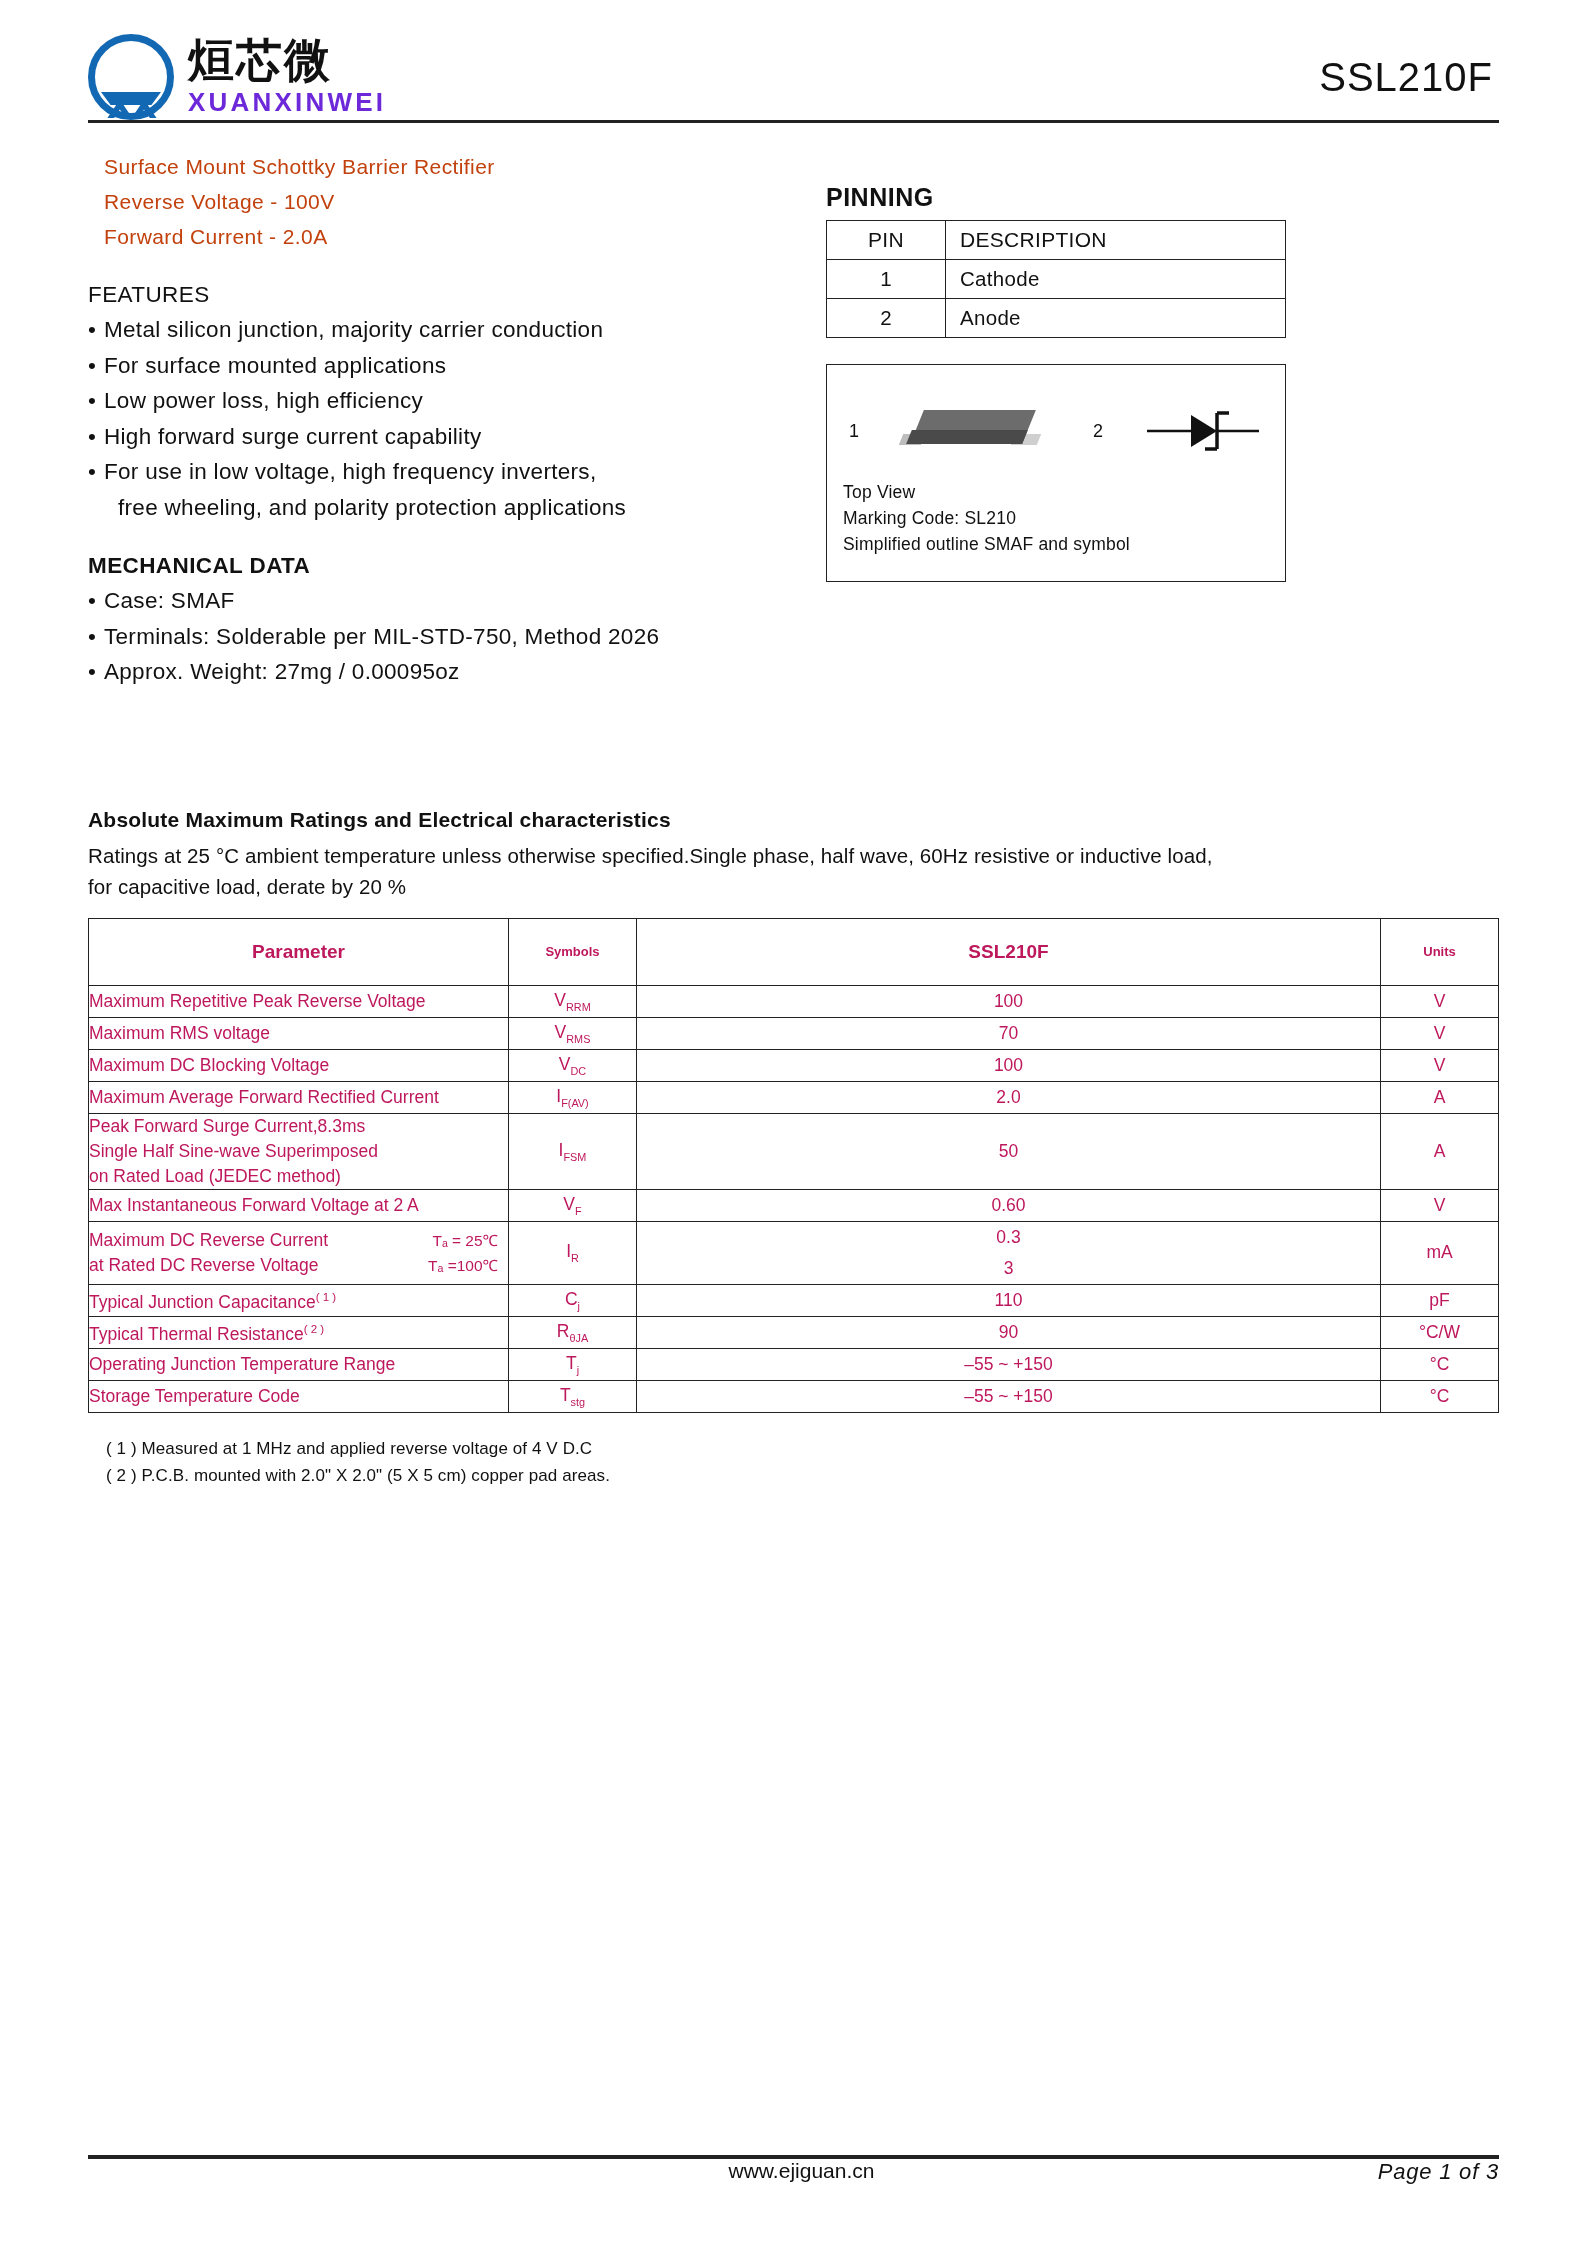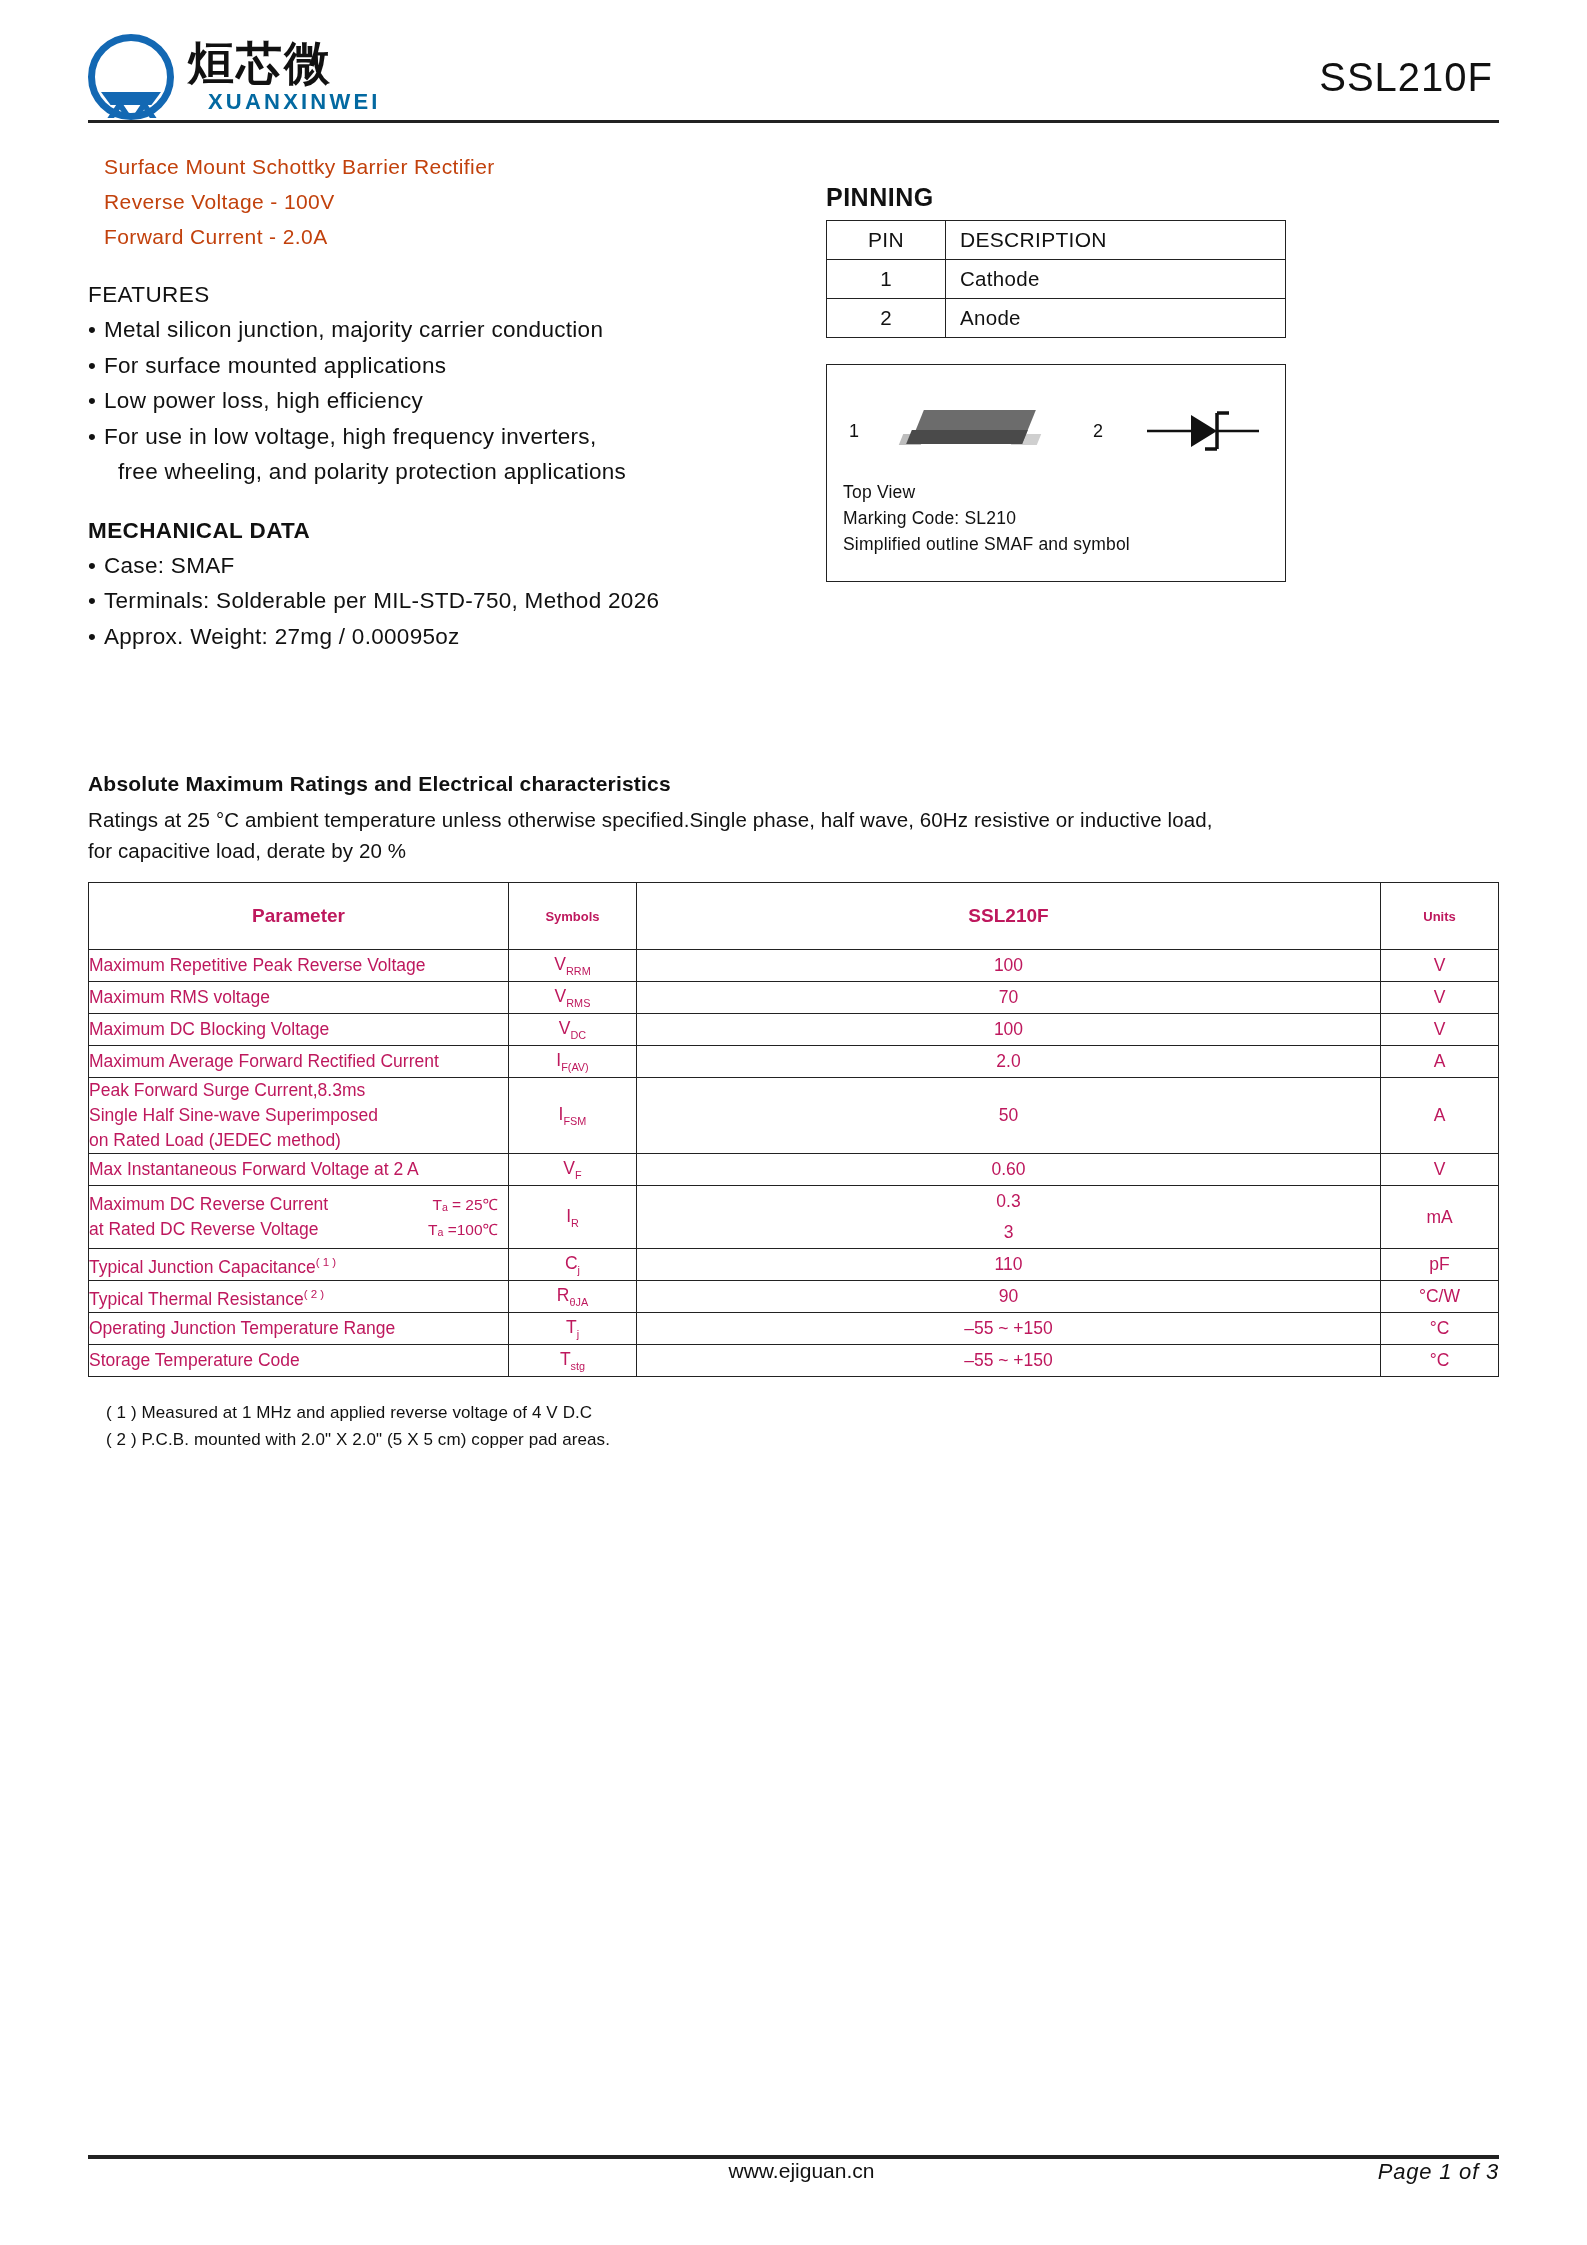--- a/index.html
+++ b/index.html
@@ -77,26 +77,25 @@
   }
   .logo-cn {
     font-size: 46px;
     font-weight: bold;
     color: #111;
     line-height: 1.05;
     letter-spacing: 2px;
     font-family: "DejaVu Sans", sans-serif;
   }
   .logo-en {
-    font-size: 22px;
-    color: #0369a1;
+    font-size: 26px;
+    color: #6d28d9;
     font-weight: bold;
     letter-spacing: 3.2px;
     margin-top: 2px;
-    margin-left: 20px;
   }
   .part-number {
     font-size: 40px;
     letter-spacing: 1px;
     color: #111;
     padding-right: 6px;
   }
   .rule-top {
     height: 3px;
     background: #222;
@@ -395,20 +394,21 @@
     <div class="intro-left">
       <div class="lead-line">Surface Mount Schottky Barrier Rectifier</div>
       <div class="lead-line">Reverse Voltage - 100V</div>
       <div class="lead-line">Forward Current - 2.0A</div>
 
       <div class="section-title">FEATURES</div>
       <ul class="bullets">
         <li>Metal silicon junction, majority carrier conduction</li>
         <li>For surface mounted applications</li>
         <li>Low power loss, high efficiency</li>
+        <li>High forward surge current capability</li>
         <li>For use in low voltage, high frequency inverters,</li>
         <li class="cont">free wheeling, and polarity protection applications</li>
       </ul>
 
       <div class="section-title bold">MECHANICAL DATA</div>
       <ul class="bullets">
         <li>Case: SMAF</li>
         <li>Terminals: Solderable per MIL-STD-750, Method 2026</li>
         <li>Approx. Weight: 27mg  / 0.00095oz</li>
       </ul>

